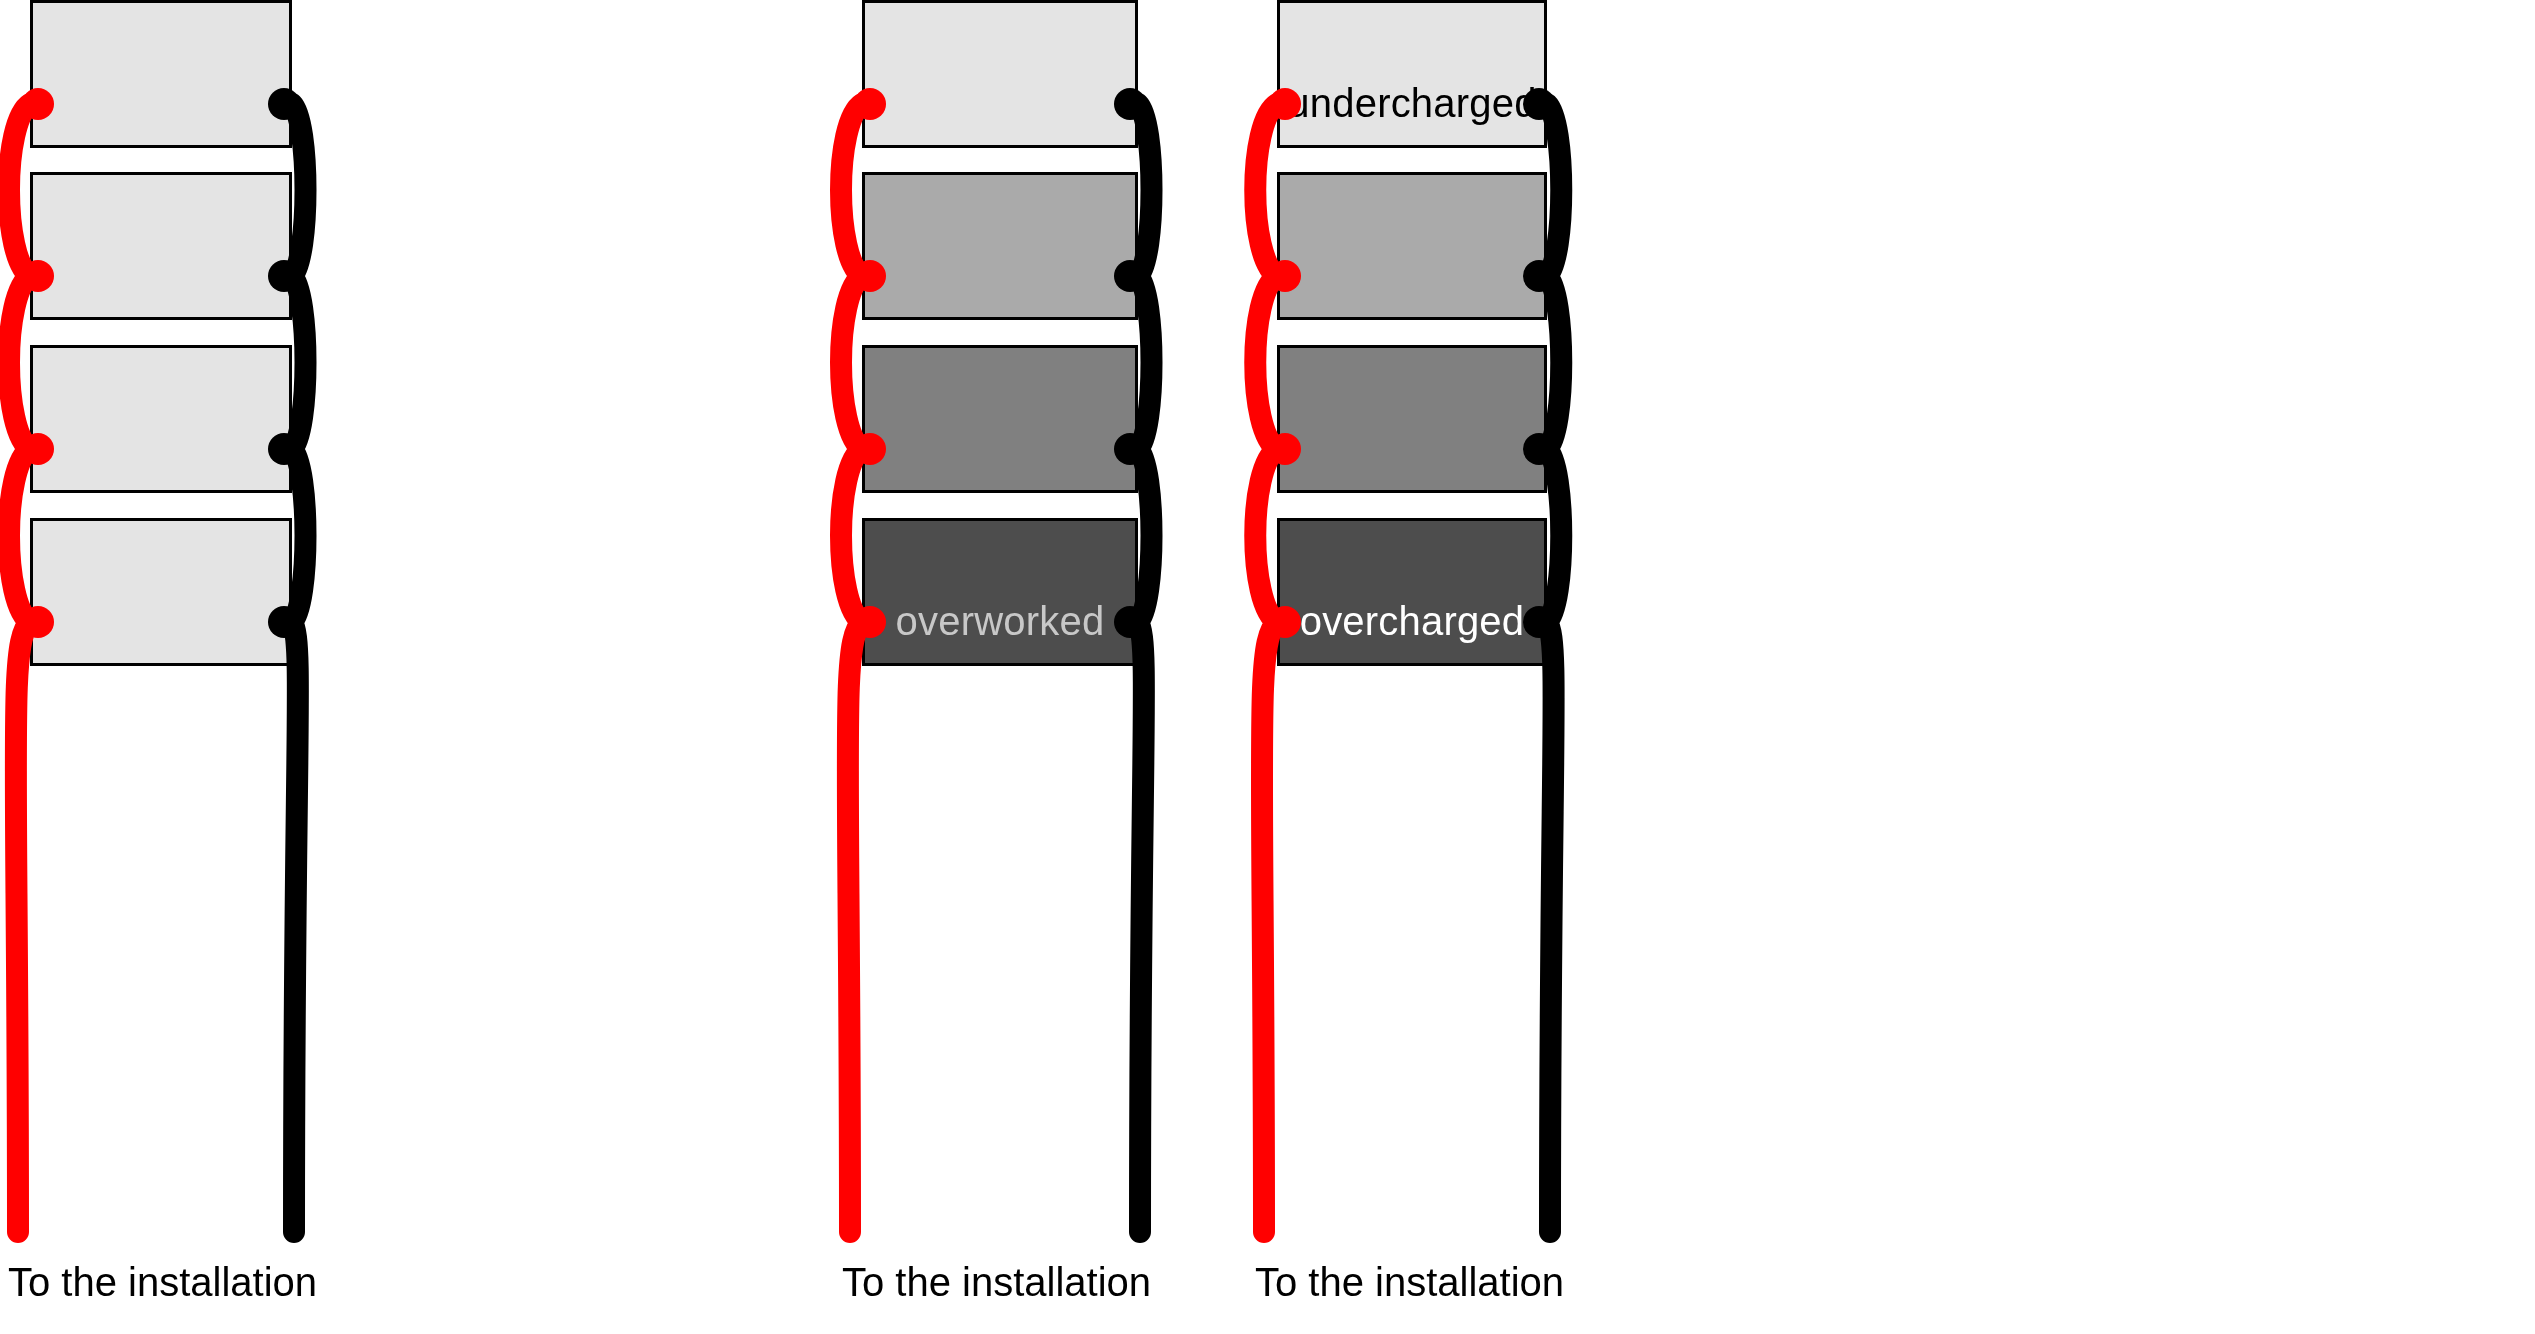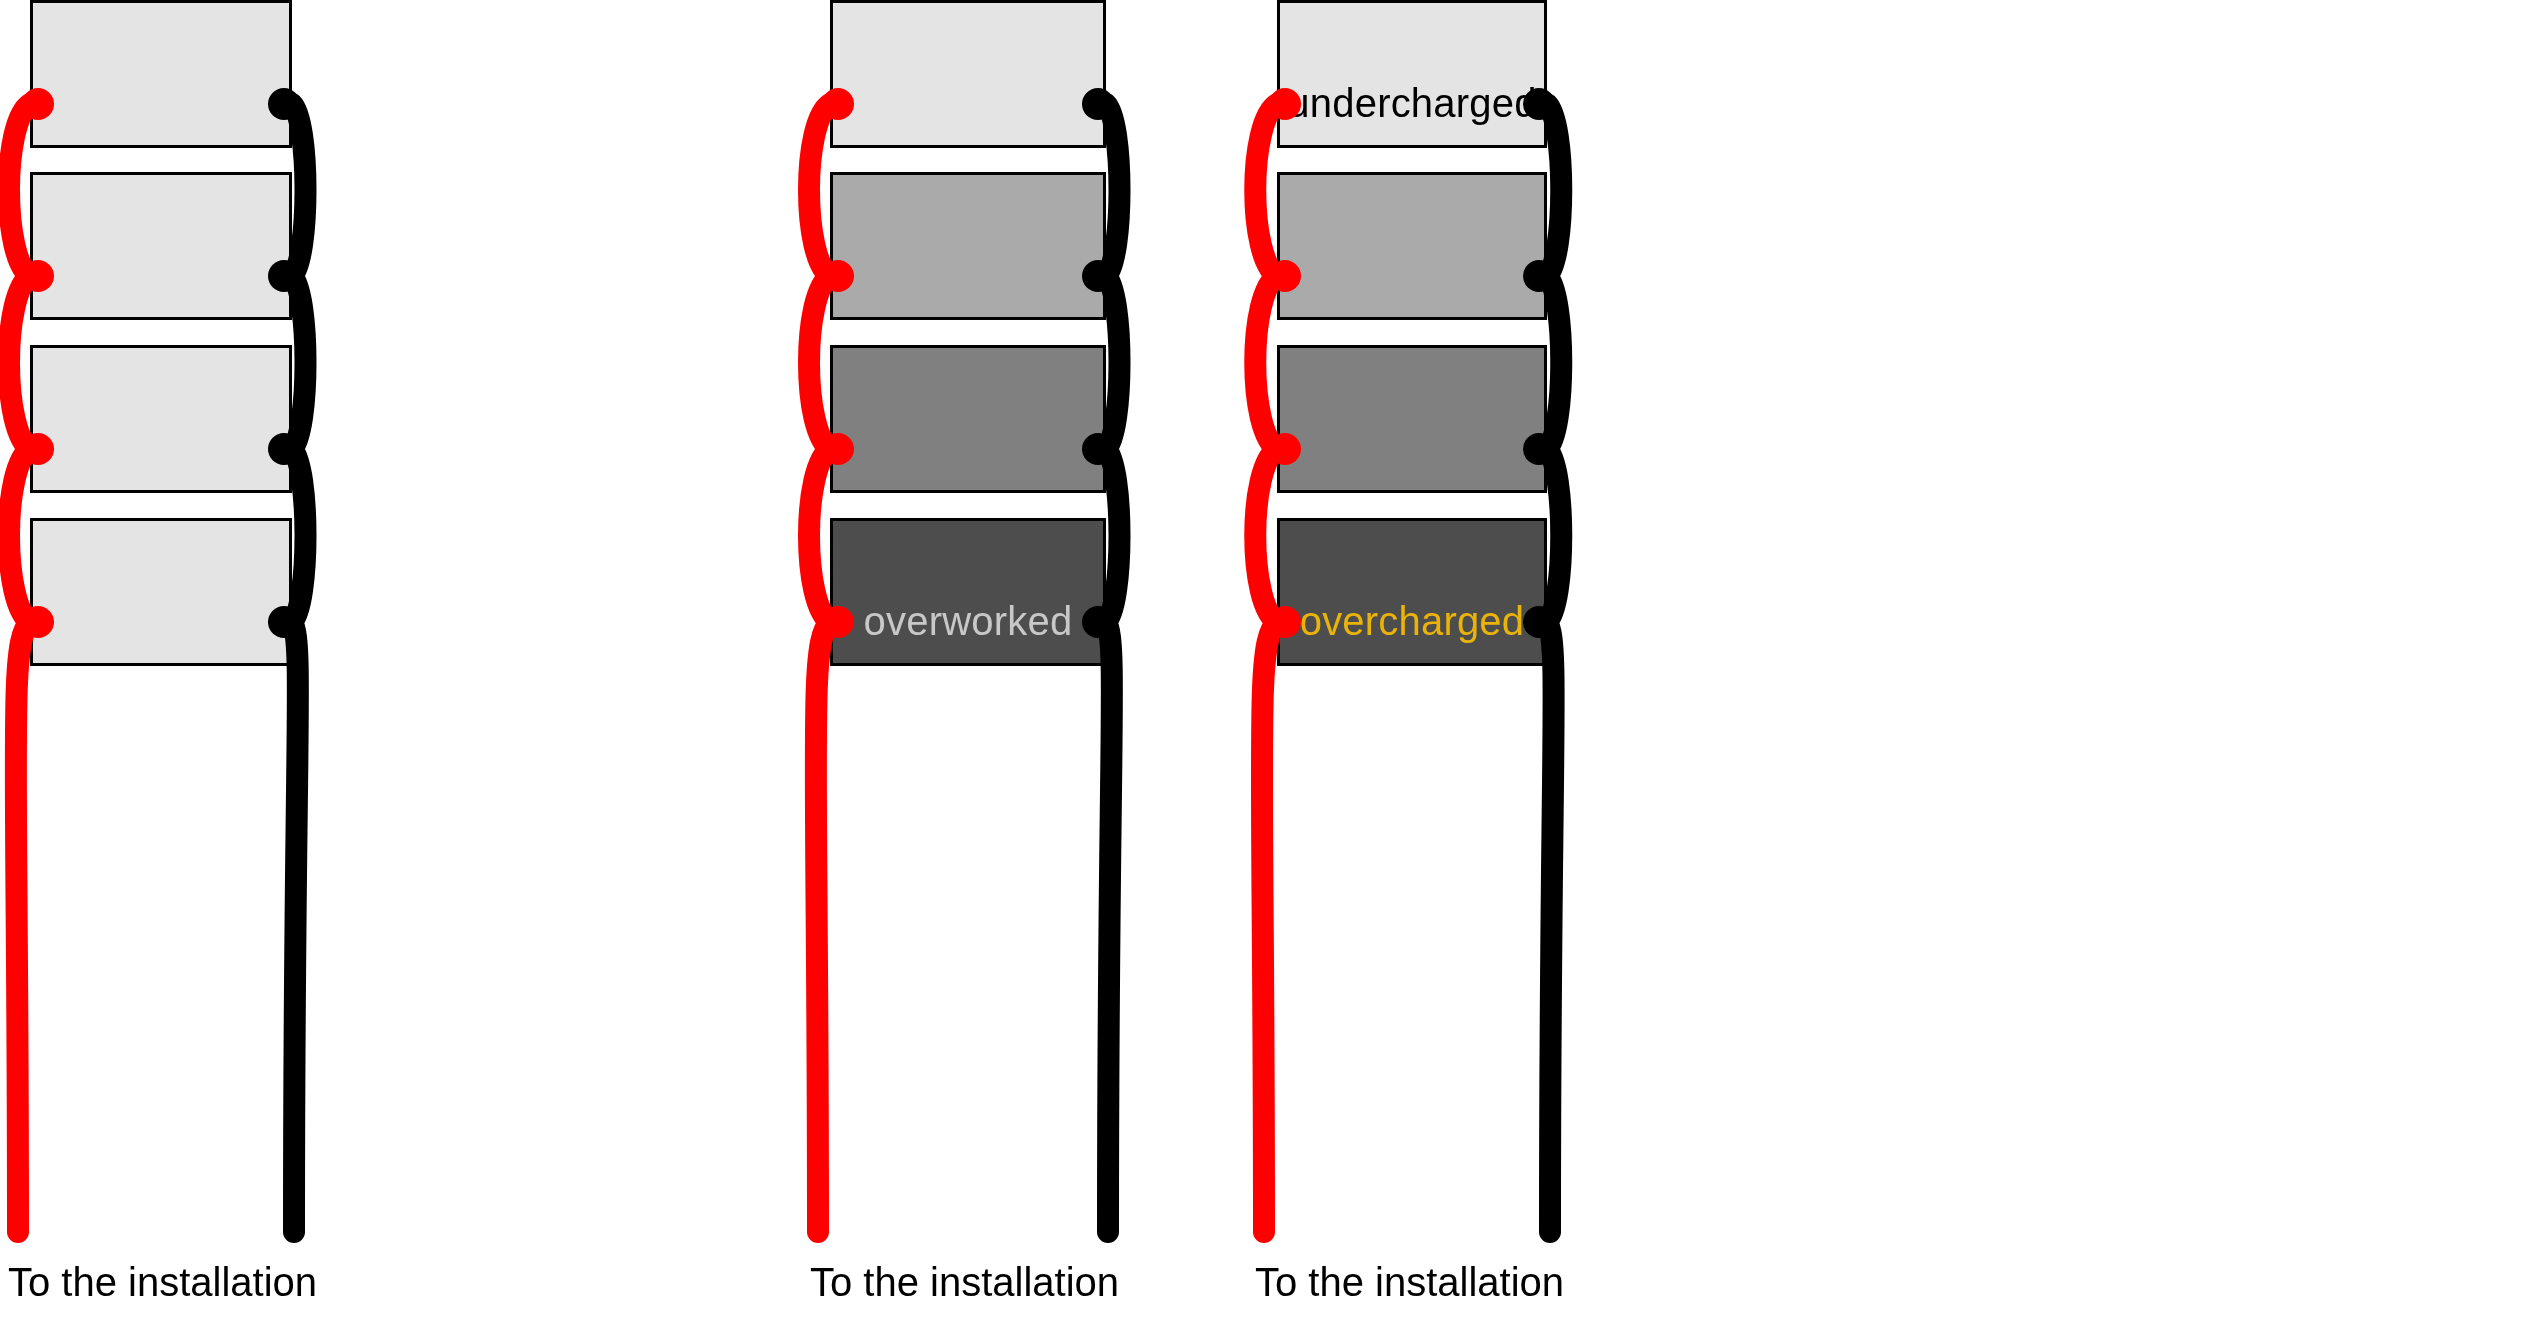--- a/index.html
+++ b/index.html
@@ -87,21 +87,21 @@
       <g id="w0-negdots">
           <circle cx="284" cy="104" r="16" fill="#000000"></circle>
           <circle cx="284" cy="276" r="16" fill="#000000"></circle>
           <circle cx="284" cy="449" r="16" fill="#000000"></circle>
           <circle cx="284" cy="622" r="16" fill="#000000"></circle>
         </g>
     </svg>
     <div class="footer-label" style="left:8px; top:1262px;">To the installation</div>
   </div>
 
-  <div class="column" id="col1" style="left:780px; width:480px;">
+  <div class="column" id="col1" style="left:812px; width:480px;">
     <div class="cells">
       <div class="cell" id="c1-0" style="left: 50px; width: 276px; top: 0px; height: 148px; background: rgb(228, 228, 228);">
           <span class="cell-label" style="color: rgb(0, 0, 0);"></span>
         </div>
       <div class="cell" id="c1-1" style="left: 50px; width: 276px; top: 172px; height: 148px; background: rgb(170, 170, 170);">
           <span class="cell-label" style="color: rgb(0, 0, 0);"></span>
         </div>
       <div class="cell" id="c1-2" style="left: 50px; width: 276px; top: 345px; height: 148px; background: rgb(128, 128, 128);">
           <span class="cell-label" style="color: rgb(0, 0, 0);"></span>
         </div>
@@ -133,21 +133,21 @@
       <div class="cell" id="c2-0" style="left: 47px; width: 270px; top: 0px; height: 148px; background: rgb(228, 228, 228);">
           <span class="cell-label" style="color: rgb(0, 0, 0);">undercharged</span>
         </div>
       <div class="cell" id="c2-1" style="left: 47px; width: 270px; top: 172px; height: 148px; background: rgb(170, 170, 170);">
           <span class="cell-label" style="color: rgb(0, 0, 0);"></span>
         </div>
       <div class="cell" id="c2-2" style="left: 47px; width: 270px; top: 345px; height: 148px; background: rgb(128, 128, 128);">
           <span class="cell-label" style="color: rgb(0, 0, 0);"></span>
         </div>
       <div class="cell" id="c2-3" style="left: 47px; width: 270px; top: 518px; height: 148px; background: rgb(77, 77, 77);">
-          <span class="cell-label" style="color: #eab308;">overcharged</span>
+          <span class="cell-label" style="color: #ffffff;">overcharged</span>
         </div>
     </div>
     <svg class="wire-layer" viewBox="0 0 440 1334" width="440" height="1334">
       <path id="w2-pos" fill="none" stroke="#ff0000" stroke-width="22" stroke-linecap="round" d="M 47 104 C 18 122, 18 258, 47 276 C 18 294, 18 431, 47 449 C 18 467, 18 604, 47 622 C 24 642, 34 742, 34 1232"></path>
       <path id="w2-neg" fill="none" stroke="#000000" stroke-width="22" stroke-linecap="round" d="M 317 104 C 336 122, 336 258, 317 276 C 336 294, 336 431, 317 449 C 336 467, 336 604, 317 622 C 330 642, 320 742, 320 1232"></path>
       <g id="w2-posdots">
           <circle cx="55" cy="104" r="16" fill="#ff0000"></circle>
           <circle cx="55" cy="276" r="16" fill="#ff0000"></circle>
           <circle cx="55" cy="449" r="16" fill="#ff0000"></circle>
           <circle cx="55" cy="622" r="16" fill="#ff0000"></circle>

